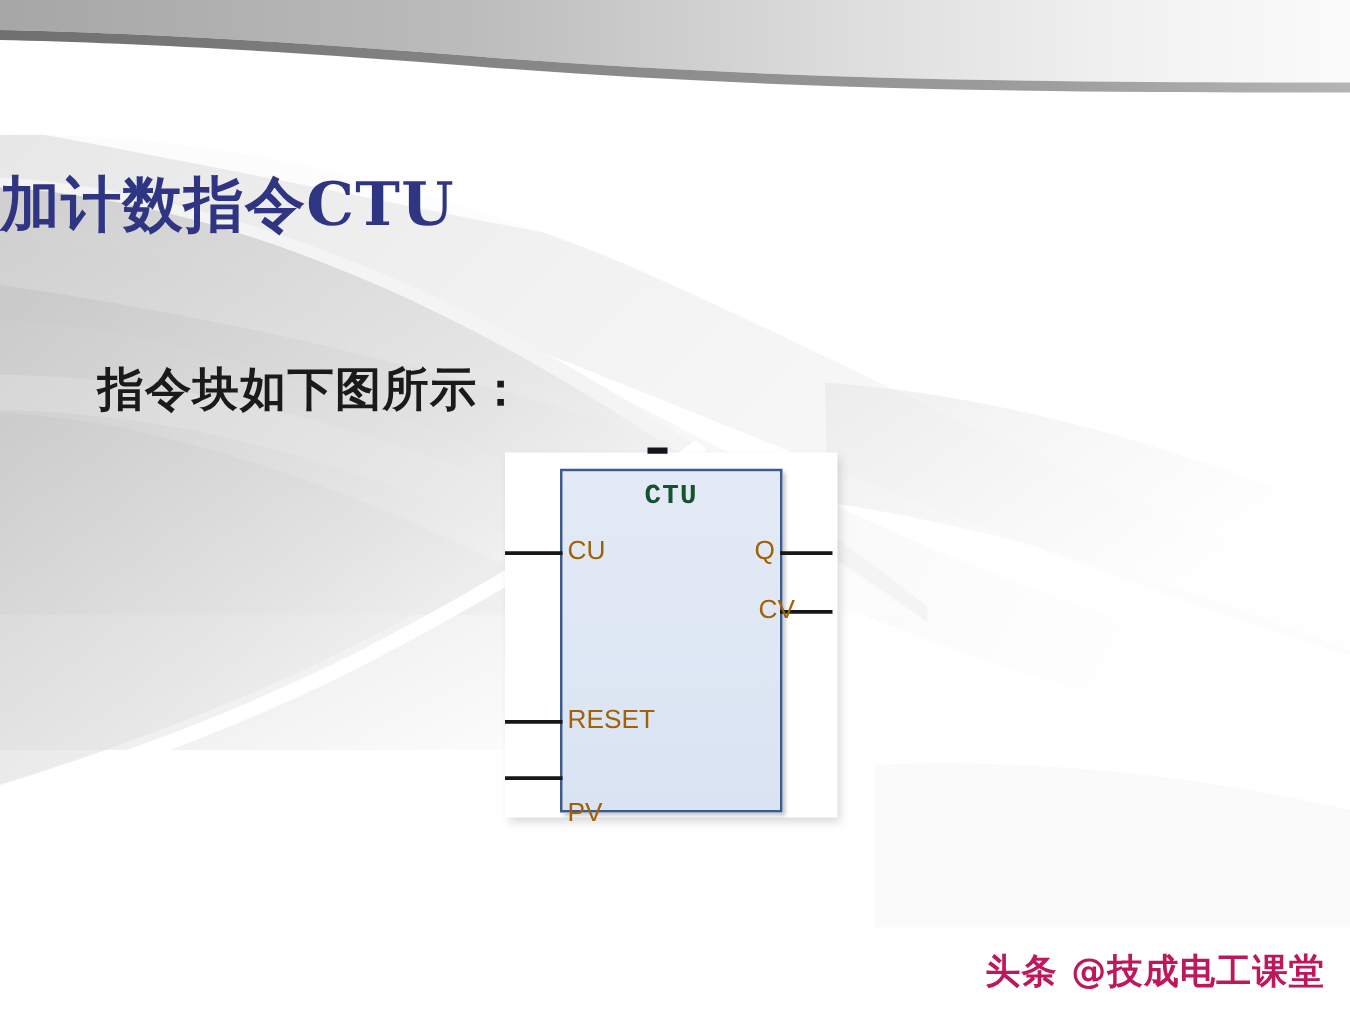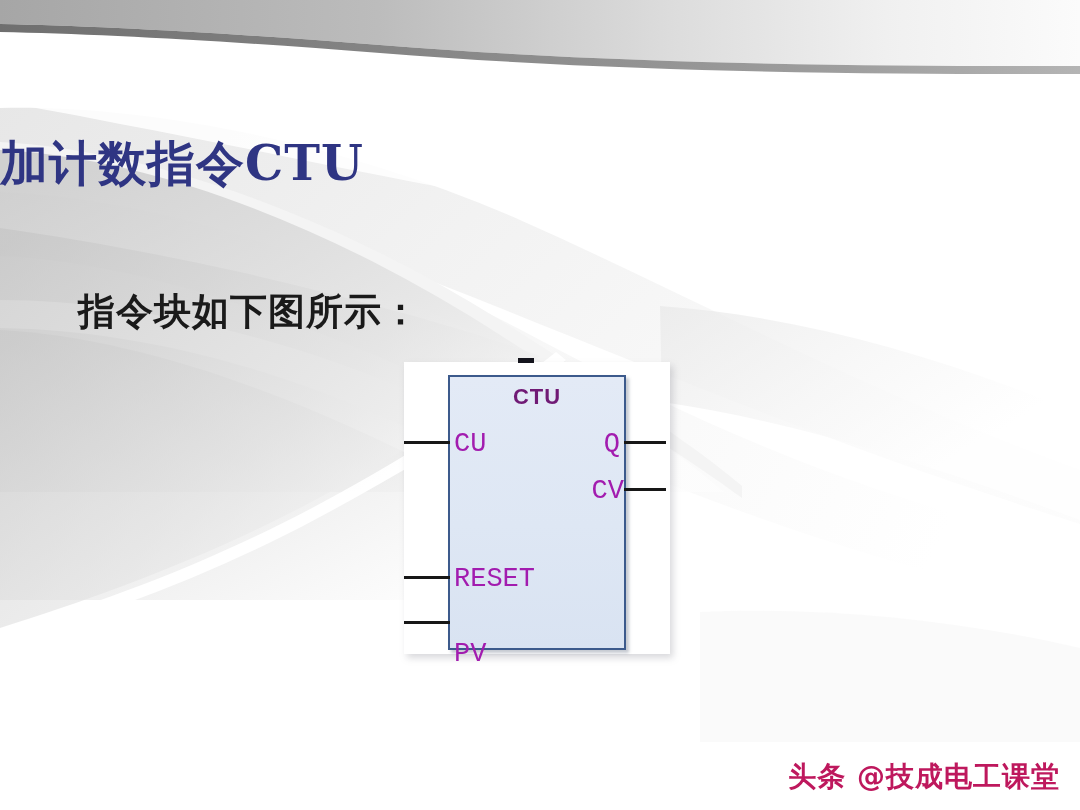--- a/index.html
+++ b/index.html
@@ -91,41 +91,41 @@
     width: 178px;     
     height: 275px;    
     background: linear-gradient(180deg, #e3eaf6 0%, #dee7f4 55%, #d9e3f2 100%);
     border: 2px solid #3c5a8c;
     box-sizing: border-box;
     box-shadow: 3px 3px 3px rgba(90,100,120,0.35);
   }
 
   .blk-label {
     position: absolute;
-    font-family: Liberation Sans, sans-serif;
-    color: #701a75;
+    font-family: Liberation Mono, monospace;
+    color: #14532d;
     white-space: nowrap;
   }
 
   #ctu-name {
     left: 68px;
     top: 36px;
     width: 178px;
     text-align: center;
     font-size: 22px;
     font-weight: 700;
     letter-spacing: 1px;
   }
 
   .pin-label {
     position: absolute;
-    font-family: Liberation Mono, monospace;
-    font-size: 27px;
+    font-family: Liberation Sans, sans-serif;
+    font-size: 21px;
     font-weight: 400;
-    color: #a21caf;
+    color: #a16207;
     white-space: nowrap;
   }
   .pin-label.in  { left: 74px; }
   .pin-label.out { text-align: right; }
 
   .pin-wire {
     position: absolute;
     height: 0;
     border-top: 3px solid #171717;
   }
@@ -272,19 +272,19 @@
     <div class="pin-wire" style="left:24px; top:228px; width:46px;"></div>
     <div class="pin-label in" style="top:216px;">RESET</div>
 
     <div class="pin-wire" style="left:24px; top:273px; width:46px;"></div>
     <div class="pin-label in" style="top:261px;margin-top:30px;">PV</div>
 
     <div class="pin-wire" style="left:244px; top:93px; width:42px;"></div>
     <div class="pin-label out" style="left:176px; top:81px; width:64px;">Q</div>
 
     <div class="pin-wire" style="left:244px; top:140px; width:42px;"></div>
-    <div class="pin-label out" style="left:168px; top:128px; width:76px;">CV</div>
+    <div class="pin-label out" style="left:180px; top:128px; width:76px;">CV</div>
 
   </div>
 
   <div id="watermark">头条 @技成电工课堂</div>
 
 </div>
 
 </body></html>

